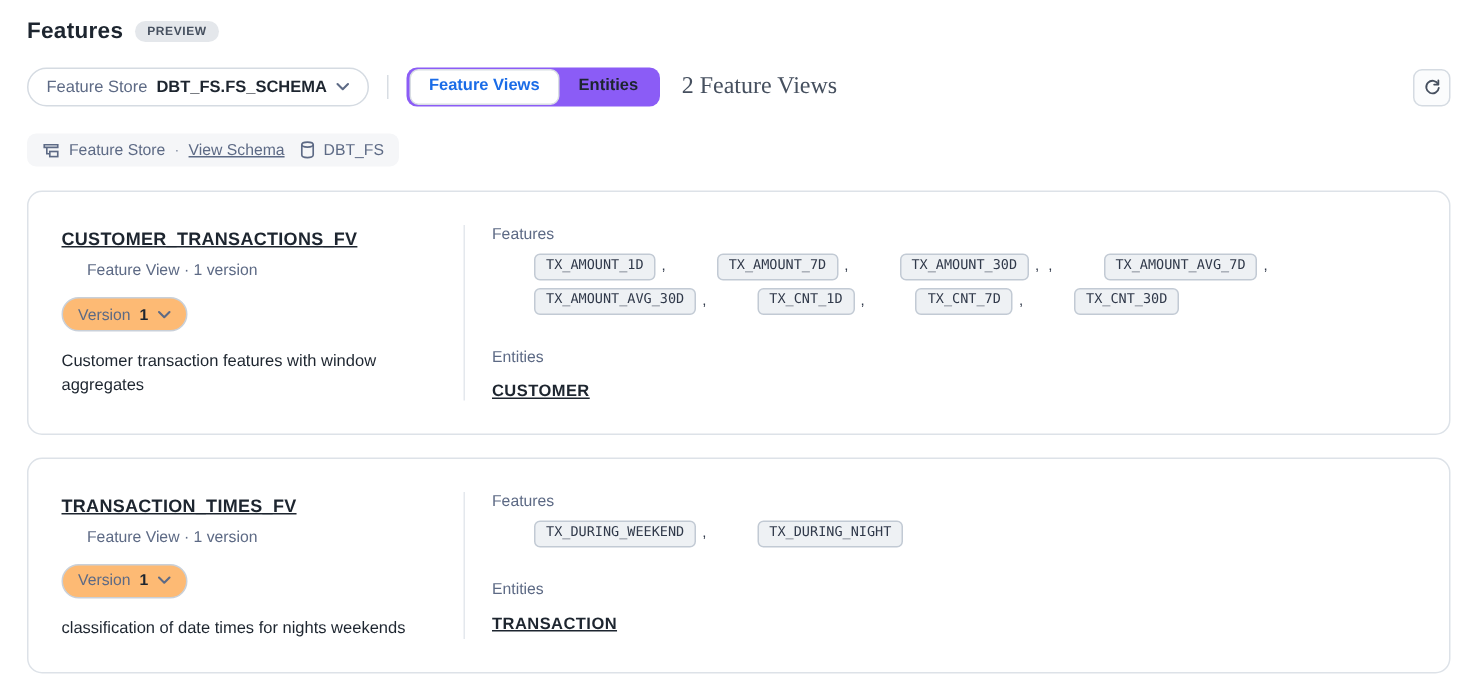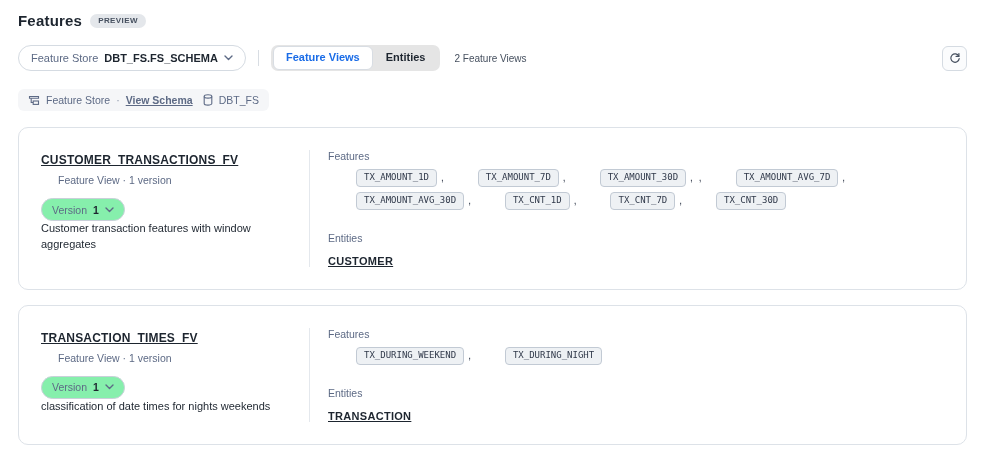--- a/index.html
+++ b/index.html
@@ -19,66 +19,66 @@
   
   .toolbar { display:flex; align-items:center; gap:12px; margin-bottom:18px; }
   .fs-select {
     display:flex; align-items:center; gap:6px; height:26px; padding:0 12px;
     border:1px solid #d5dbe2; border-radius:13px; background:#fff; cursor:pointer;
   }
   .fs-select .lbl { font-size:11px; color:#5d6a85; }
   .fs-select .val { font-size:11px; font-weight:700; color:#1d252f; }
   .vdiv { width:1px; height:16px; background:#d8dde3; }
   .segmented {
-    display:flex; align-items:center; background:#e5e5e5; border-radius:7px; padding:2px; height:26px;
+    display:flex; align-items:center; background:#8b5cf6; border-radius:7px; padding:2px; height:26px;
   }
   .seg-tab {
     font-size:11px; font-weight:700; padding:4px 12px; border-radius:6px; cursor:pointer;
     color:#1d252f; background:transparent; border:1px solid transparent; line-height:1.2;
   }
   .seg-tab.active { background:#ffffff; color:#1a6ce7; border:1px solid #d8dde3; }
-  .count-text { font-size:10px; color:#46505f; margin-left:2px; }
+  .count-text { font-size:16px; color:#46505f; margin-left:2px;font-family:Liberation Serif, serif; }
   .spacer { flex:1; }
   .refresh-btn {
     width:25px; height:25px; border:1px solid #d5dbe2; border-radius:6px; background:#fbfcfd;
     display:flex; align-items:center; justify-content:center; cursor:pointer;
   }
 
   
   .breadcrumb {
     display:inline-flex; align-items:center; gap:6px; background:#f5f6f8;
     border-radius:6px; padding:5px 10px; margin-bottom:16px;
   }
   .breadcrumb, .breadcrumb a { font-size:10.5px; color:#5d6a85; }
-  .crumb-link { text-decoration:underline; font-weight:700; cursor:pointer; }
+  .crumb-link { text-decoration:underline; font-weight:400; cursor:pointer; }
   .crumb-sep { color:#8b95a8; }
   .bc-icon { display:flex; align-items:center; }
 
   
   .card {
     border:1px solid #dde2e8; border-radius:10px; background:#fff;
     display:flex; margin-bottom:15px; min-height:128px;
   }
   .card-left { width:290px; flex:0 0 290px; padding:22px 20px 20px 22px; }
   .card-divider { width:1px; background:#e4e8ed; margin:22px 0; }
   .card-right { flex:1; padding:22px 24px 20px 18px; }
 
   .fv-name {
     font-size:12px; font-weight:700; color:#1d252f; text-decoration:underline;
     letter-spacing:.2px; cursor:pointer; display:inline-block;
   }
   .fv-meta { font-size:10.5px; color:#5d6a85; margin-top:6px;margin-left:17px; }
   .version-pill {
     display:inline-flex; align-items:center; gap:6px; margin-top:12px;
     border:1px solid #c9d0d9; border-radius:12px; height:23px; padding:0 10px; cursor:pointer;
-    background:#86efac;
+    background:#fdba74;
   }
   .version-pill .vlbl { font-size:10.5px; color:#5d6a85; }
   .version-pill .vval { font-size:10.5px; font-weight:700; color:#1d252f; }
-  .fv-desc { font-size:11px; color:#1d252f; line-height:1.45; max-width:265px; }
+  .fv-desc { font-size:11px; color:#1d252f; margin-top:13px; line-height:1.45; max-width:265px; }
 
   .section-label { font-size:10.5px; color:#5d6a85; margin-bottom:7px; }
   .chips { display:flex; flex-wrap:wrap; align-items:center; gap:5px 4px; max-width:620px; }
   .chip {
     font-family:"DejaVu Sans Mono", monospace; font-size:9px; color:#30394a;
     background:#eef1f4; border:1px solid #c2cad4; border-radius:4px;
     padding:3px 7px; line-height:1.1; white-space:nowrap;margin-left:28px;
   }
   .chip-sep { font-size:10px; color:#30394a; margin:0 2px 0 0; }
   .entities-block { margin-top:22px; }

